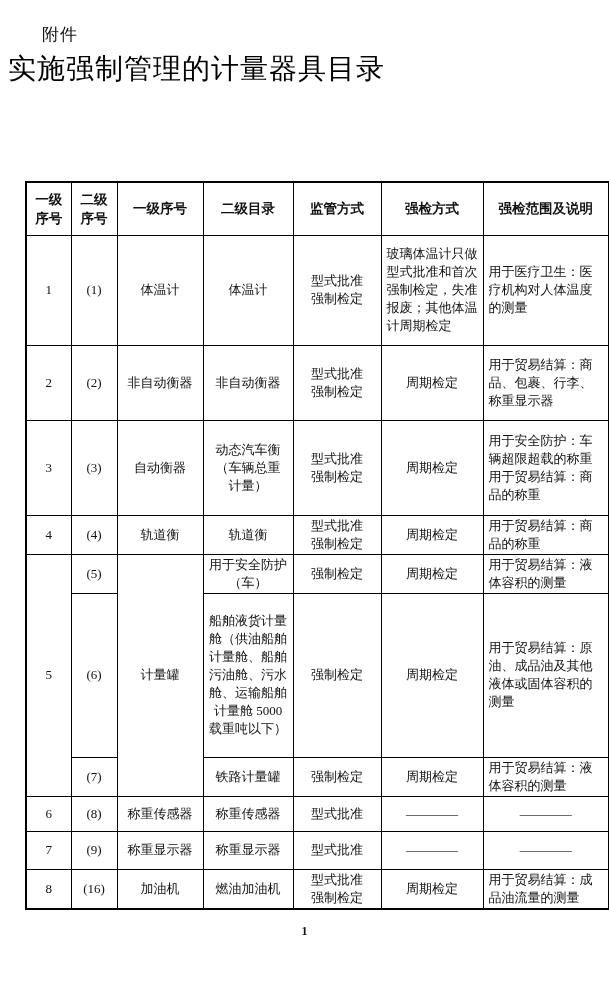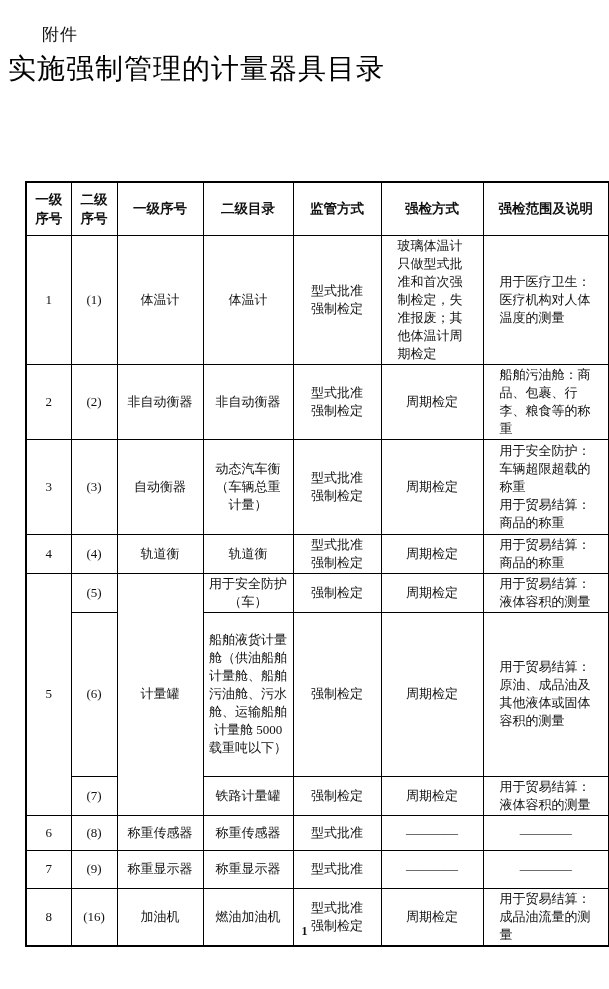--- a/index.html
+++ b/index.html
@@ -31,21 +31,21 @@
     text-align:center; vertical-align:middle;
     padding:1px 4px;
     white-space:pre-line;
     overflow:hidden;
   }
   th {
     font-family:"Liberation Sans", sans-serif;
     font-weight:bold; font-size:13.5px; line-height:19px;
   }
   td.left {
-    text-align:left; padding:1px 16px;
+    text-align:left; padding:1px 5px;
   }
   .pageno {
     position:absolute; top:924px; left:0; width:100%;
     text-align:center; font-size:12px; font-weight:bold;
   }
 </style>
 </head>
 <body>
 
 <div class="page">
@@ -87,21 +87,21 @@
         <td class="left">用于医疗卫生：医疗机构对人体温度的测量</td>
       </tr>
       <tr style="height:75px">
         <td>2</td>
         <td>(2)</td>
         <td>非自动衡器</td>
         <td>非自动衡器</td>
         <td>型式批准
 强制检定</td>
         <td>周期检定</td>
-        <td class="left">船舶污油舱：商品、包裹、行李、粮食等的称重</td>
+        <td class="left">用于贸易结算：商品、包裹、行李、称重显示器</td>
       </tr>
       <tr style="height:95px">
         <td>3</td>
         <td>(3)</td>
         <td>自动衡器</td>
         <td>动态汽车衡
 （车辆总重
 计量）</td>
         <td>型式批准
 强制检定</td>

